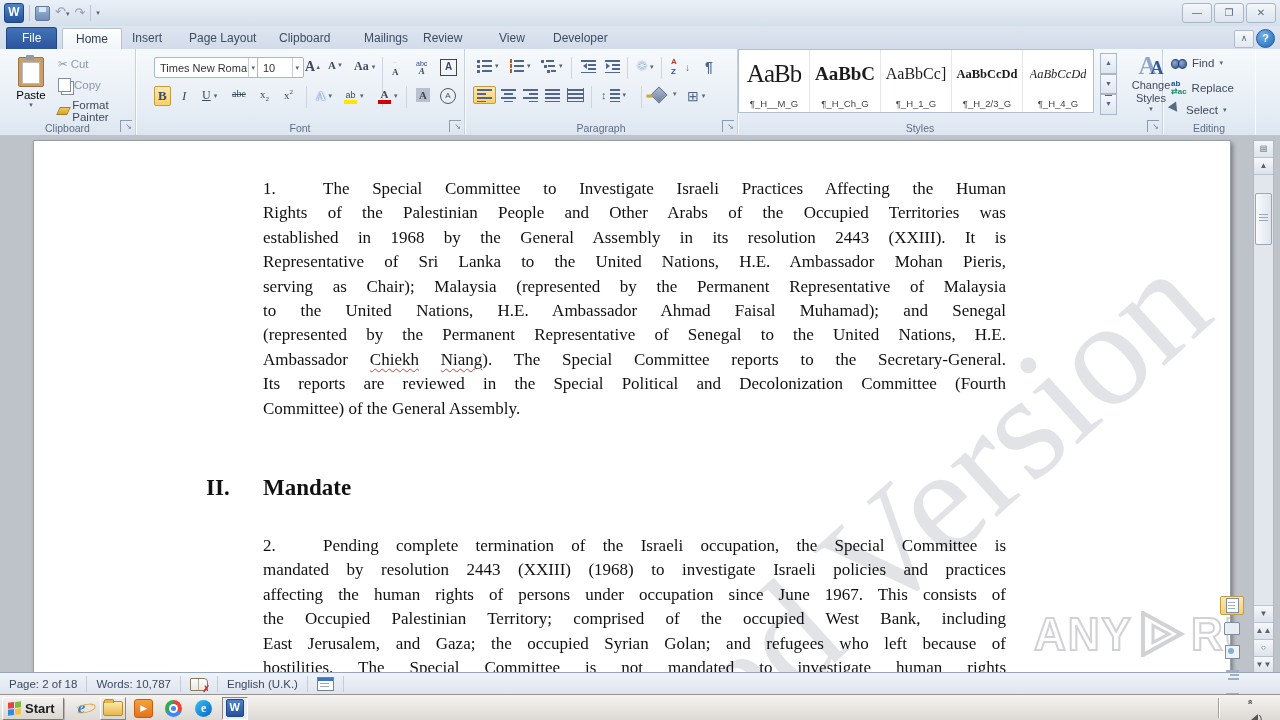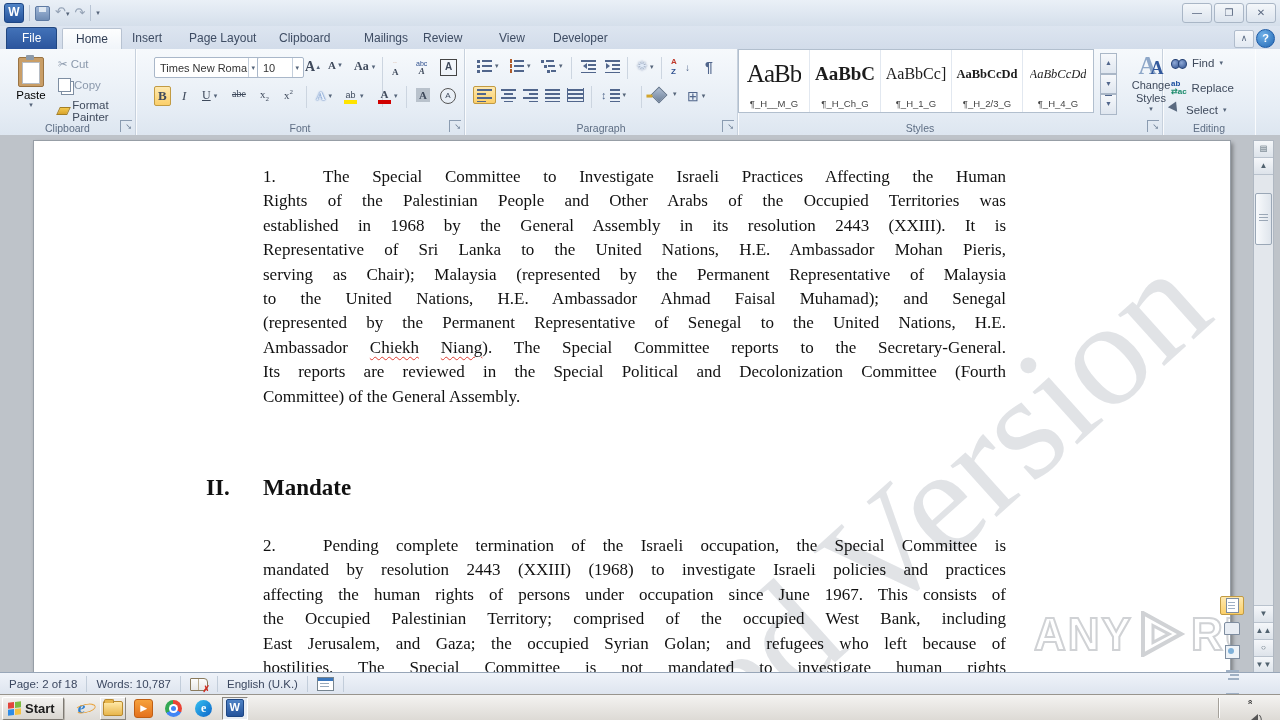--- a/index.html
+++ b/index.html
@@ -466,21 +466,21 @@
 </div>
 
 <div class="abs" id="docarea">
   <div id="page">
     <div id="watermark">ed Version</div>
 
     <div class="serif h1cut">
       <span class="hnum">I.</span><span>Introduction</span>
     </div>
 
-    <div class="serif docpara" style="top:24px;">
+    <div class="serif docpara" style="top:36px;">
       <div class="doc-line"><span class="pnum">1.</span><span>The Special Committee to Investigate Israeli Practices Affecting the Human</span></div>
       <div class="doc-line">Rights of the Palestinian People and Other Arabs of the Occupied Territories was</div>
       <div class="doc-line">established in 1968 by the General Assembly in its resolution 2443 (XXIII). It is</div>
       <div class="doc-line">Representative of Sri Lanka to the United Nations, H.E. Ambassador Mohan Pieris,</div>
       <div class="doc-line">serving as Chair); Malaysia (represented by the Permanent Representative of Malaysia</div>
       <div class="doc-line">to the United Nations, H.E. Ambassador Ahmad Faisal Muhamad); and Senegal</div>
       <div class="doc-line">(represented by the Permanent Representative of Senegal to the United Nations, H.E.</div>
       <div class="doc-line">Ambassador <span class="misspell">Chiekh</span> <span class="misspell">Niang</span>). The Special Committee reports to the Secretary-General.</div>
       <div class="doc-line">Its reports are reviewed in the Special Political and Decolonization Committee (Fourth</div>
       <div class="doc-line last">Committee) of the General Assembly.</div>

